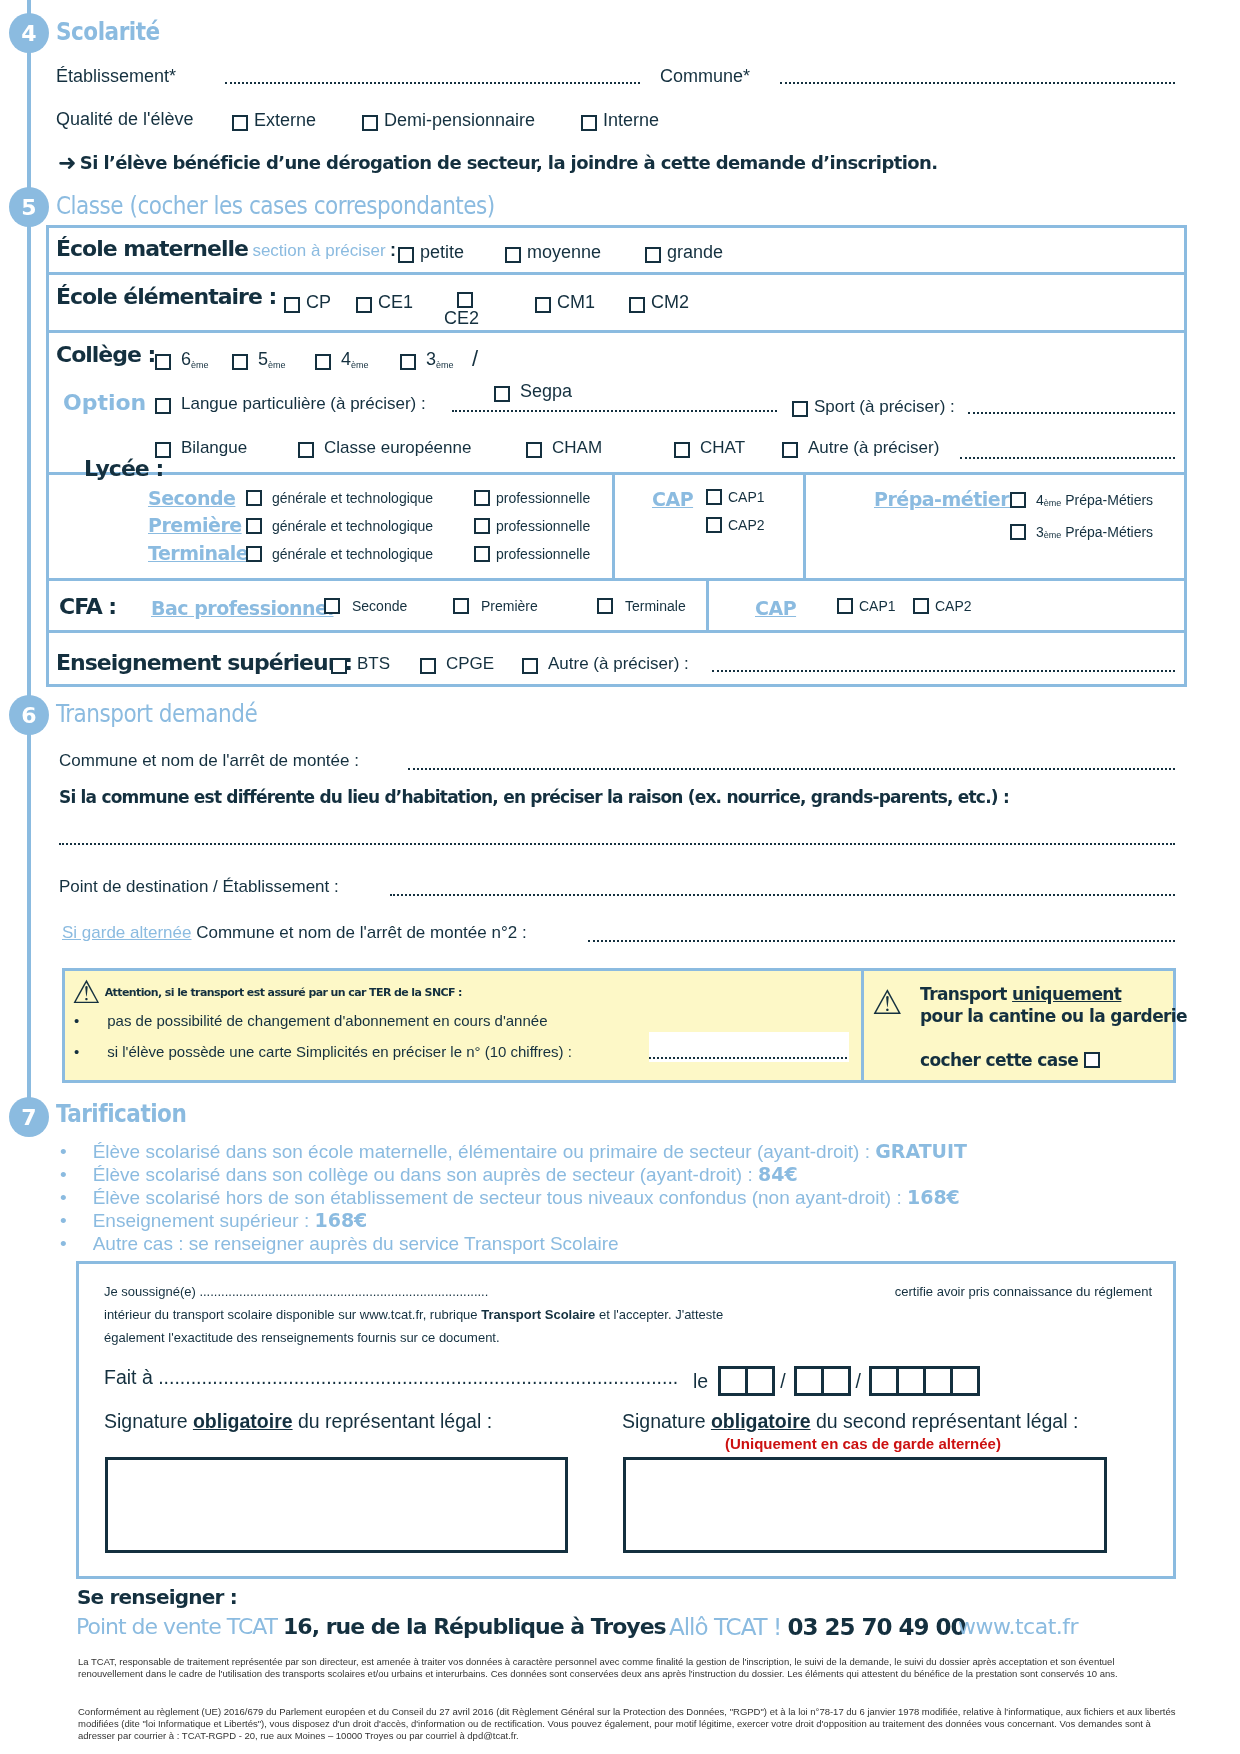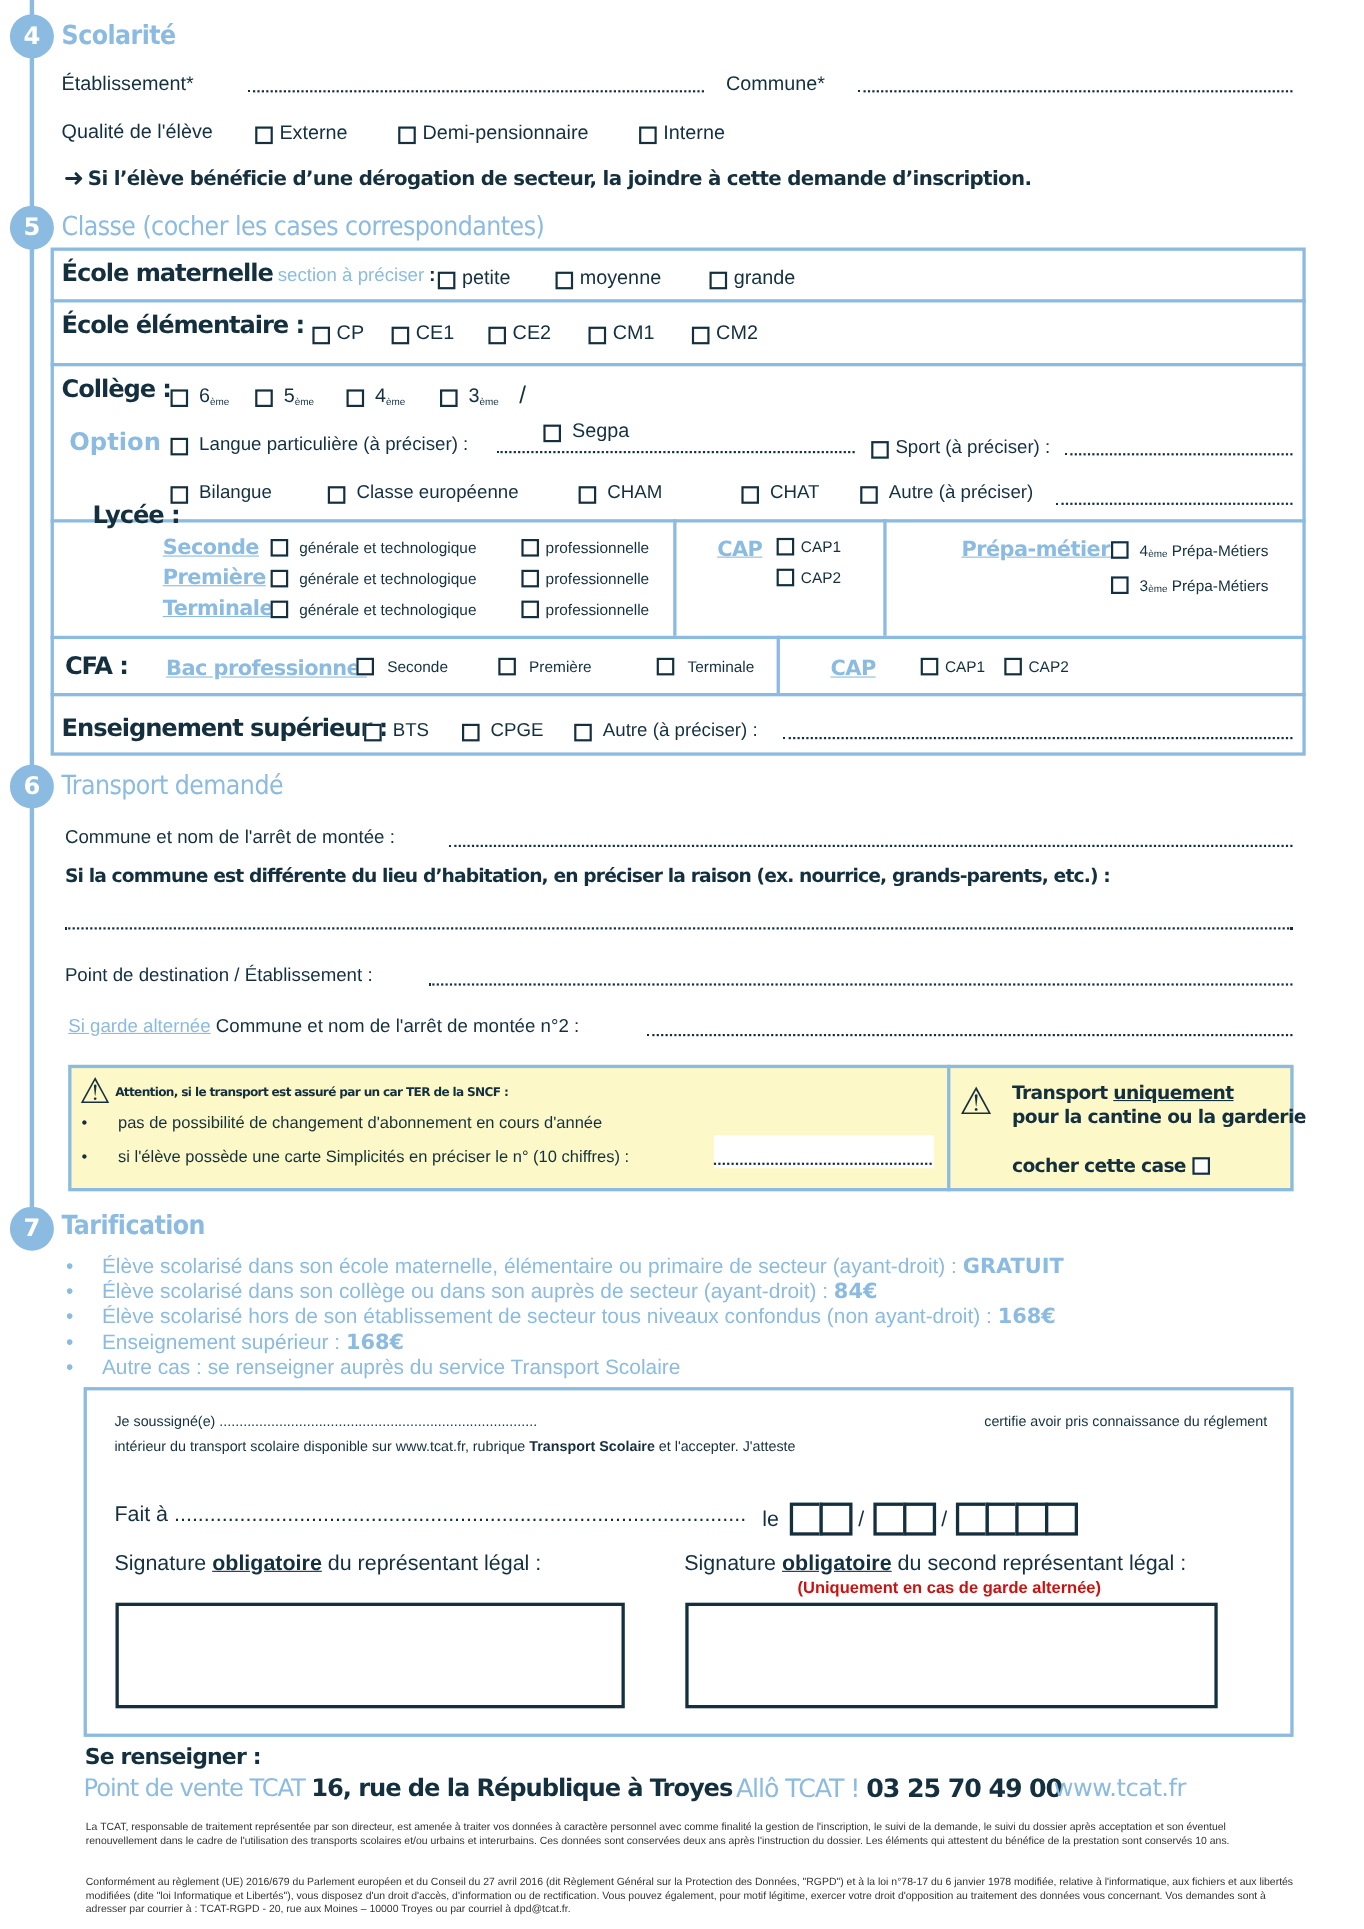--- a/index.html
+++ b/index.html
@@ -100,21 +100,21 @@
 
 <div class="abs bold-h" style="left:56px;top:284px;white-space:nowrap;">École élémentaire :</div>
 <div class="cbitem" style="left:284px;top:292px;">
     <span class="cb"></span>
     <span>CP</span>
   </div>
 <div class="cbitem" style="left:356px;top:292px;">
     <span class="cb"></span>
     <span>CE1</span>
   </div>
-<div class="cbitem" style="left:444px;top:292px;">
+<div class="cbitem" style="left:444px;top:292px;flex-direction:column;">
     <span class="cb"></span>
     <span>CE2</span>
   </div>
 <div class="cbitem" style="left:535px;top:292px;">
     <span class="cb"></span>
     <span>CM1</span>
   </div>
 <div class="cbitem" style="left:629px;top:292px;">
     <span class="cb"></span>
     <span>CM2</span>
@@ -310,20 +310,21 @@
 <div class="tarif" style="top:1209px;"><span style="margin-right:26px;">•</span><span>Enseignement supérieur : </span><b>168€</b></div>
 <div class="tarif" style="top:1232px;"><span style="margin-right:26px;">•</span><span>Autre cas : se renseigner auprès du service Transport Scolaire</span><b></b></div>
 
 <div class="box" style="left:76px;top:1261px;width:1100px;height:318px;"></div>
 <div class="abs" style="left:104px;top:1280px;width:1048px;font-size:13px;line-height:23px;">
   <div style="display:flex;justify-content:space-between;">
       <span>Je soussigné(e) ................................................................................</span>
       <span>certifie avoir pris connaissance du réglement</span>
     </div>
   <div style="text-align:justify;"><span>intérieur du transport scolaire disponible sur www.tcat.fr, rubrique </span><b>Transport Scolaire</b><span> et l'accepter. J'atteste</span></div>
+  <div>également l'exactitude des renseignements fournis sur ce document.</div>
 </div>
 <div class="abs" style="left:104px;top:1366px;font-size:19.5px;white-space:nowrap;">Fait à ................................................................................................</div>
 <div class="abs" style="left:693px;top:1366px;font-size:19.5px;display:flex;align-items:center;white-space:nowrap;">
   <span style="margin-right:10px;">le</span>
   <span class="datebox"></span>
     <span class="datebox"></span>
   <span style="margin:0 8px;">/</span>
   <span class="datebox"></span>
     <span class="datebox"></span>
   <span style="margin:0 8px;">/</span>

